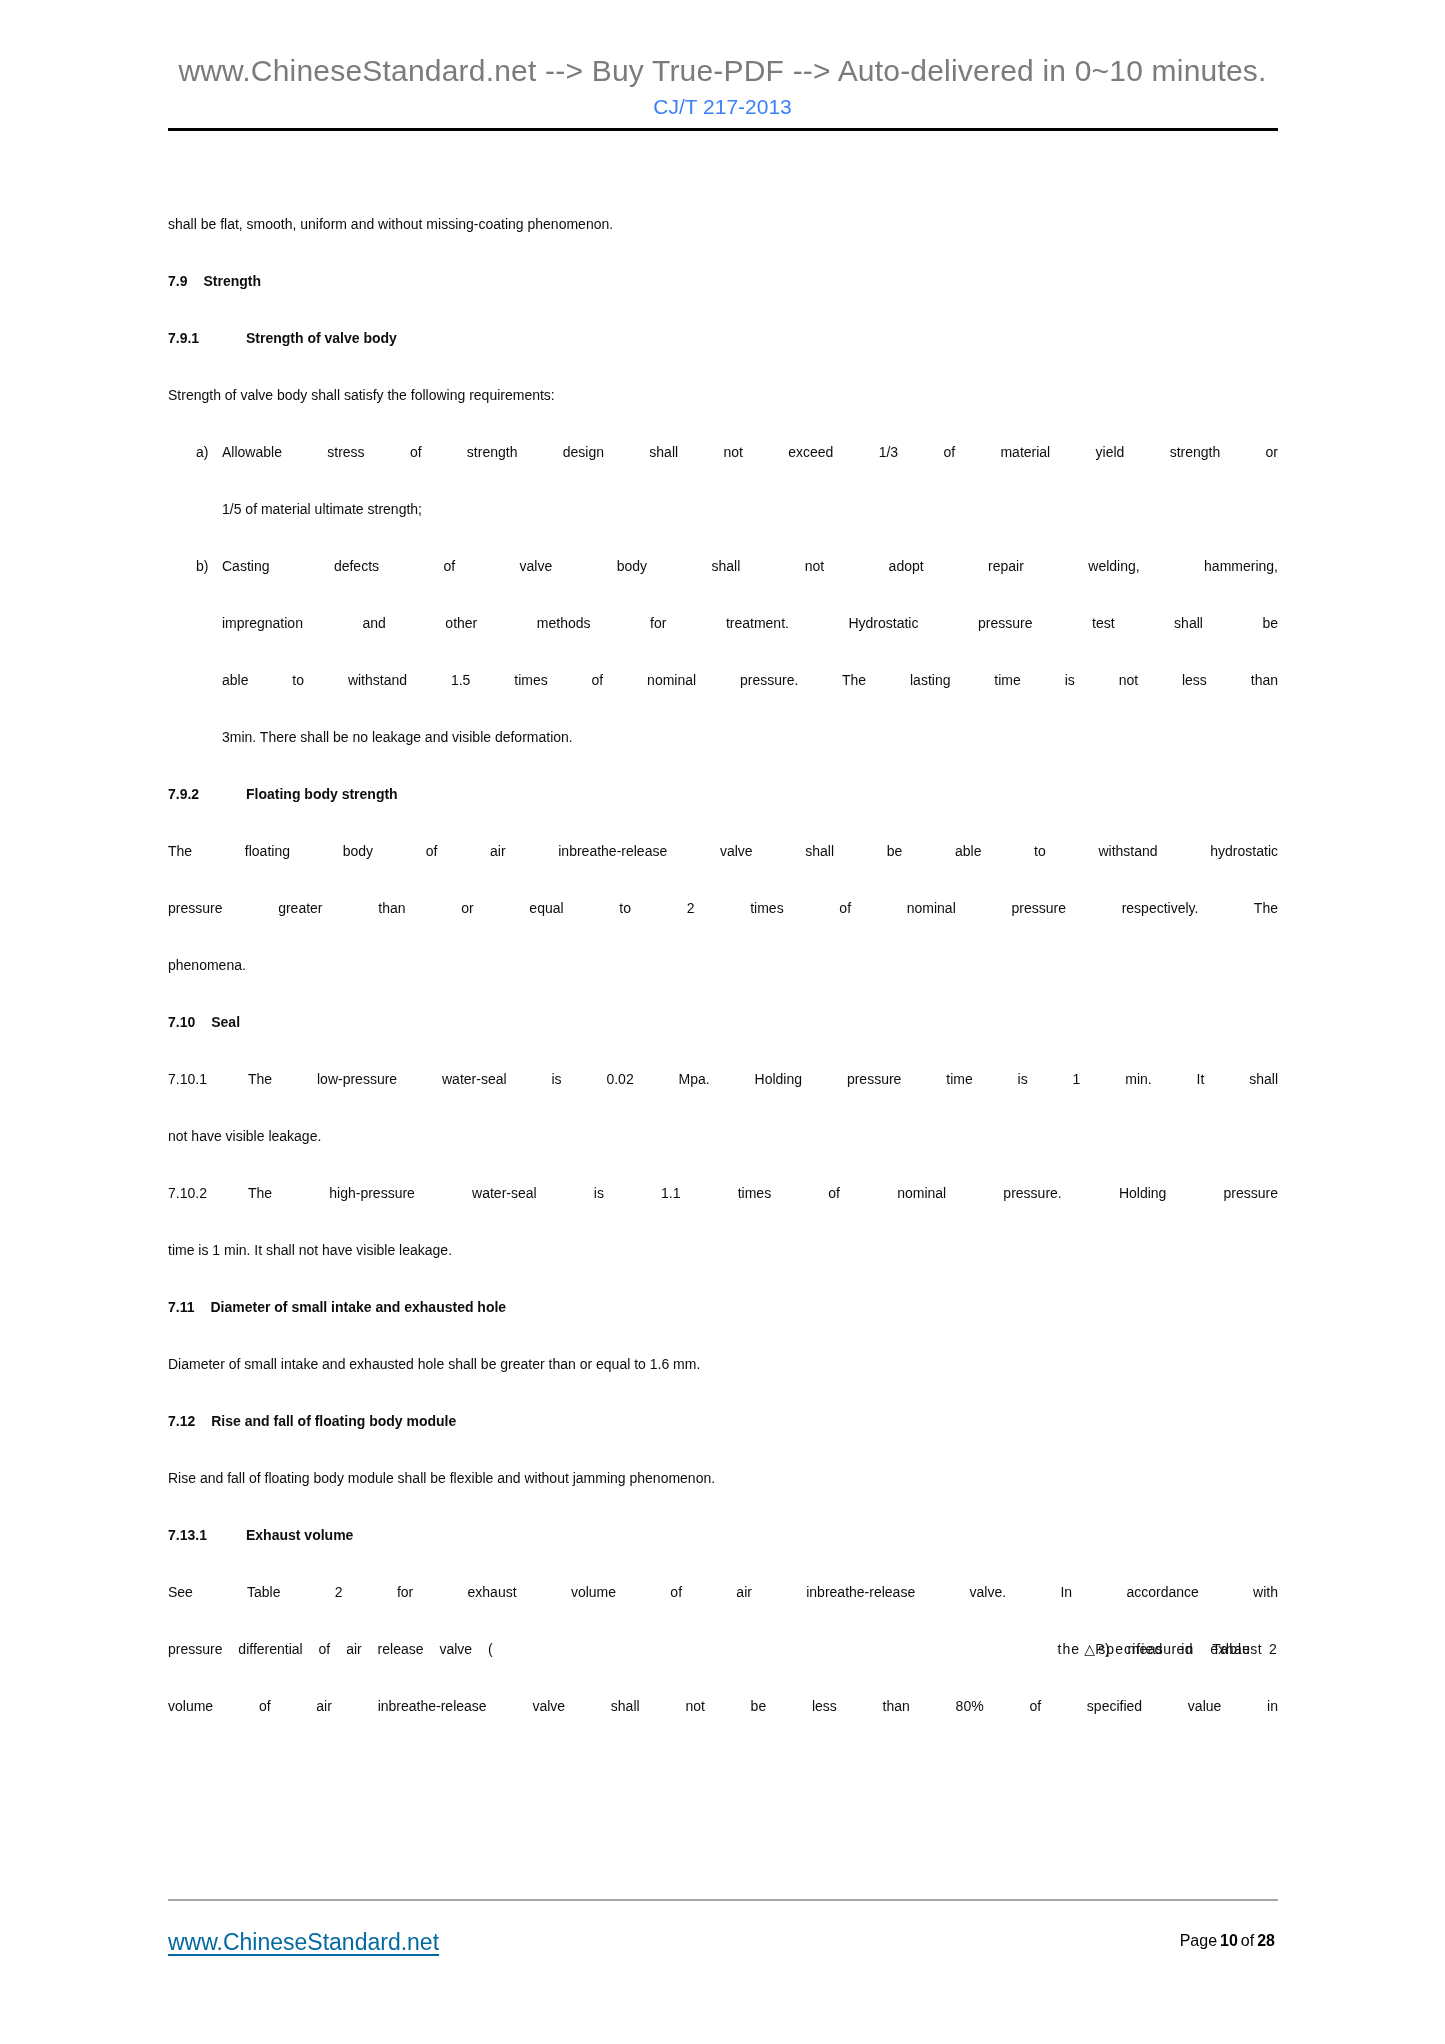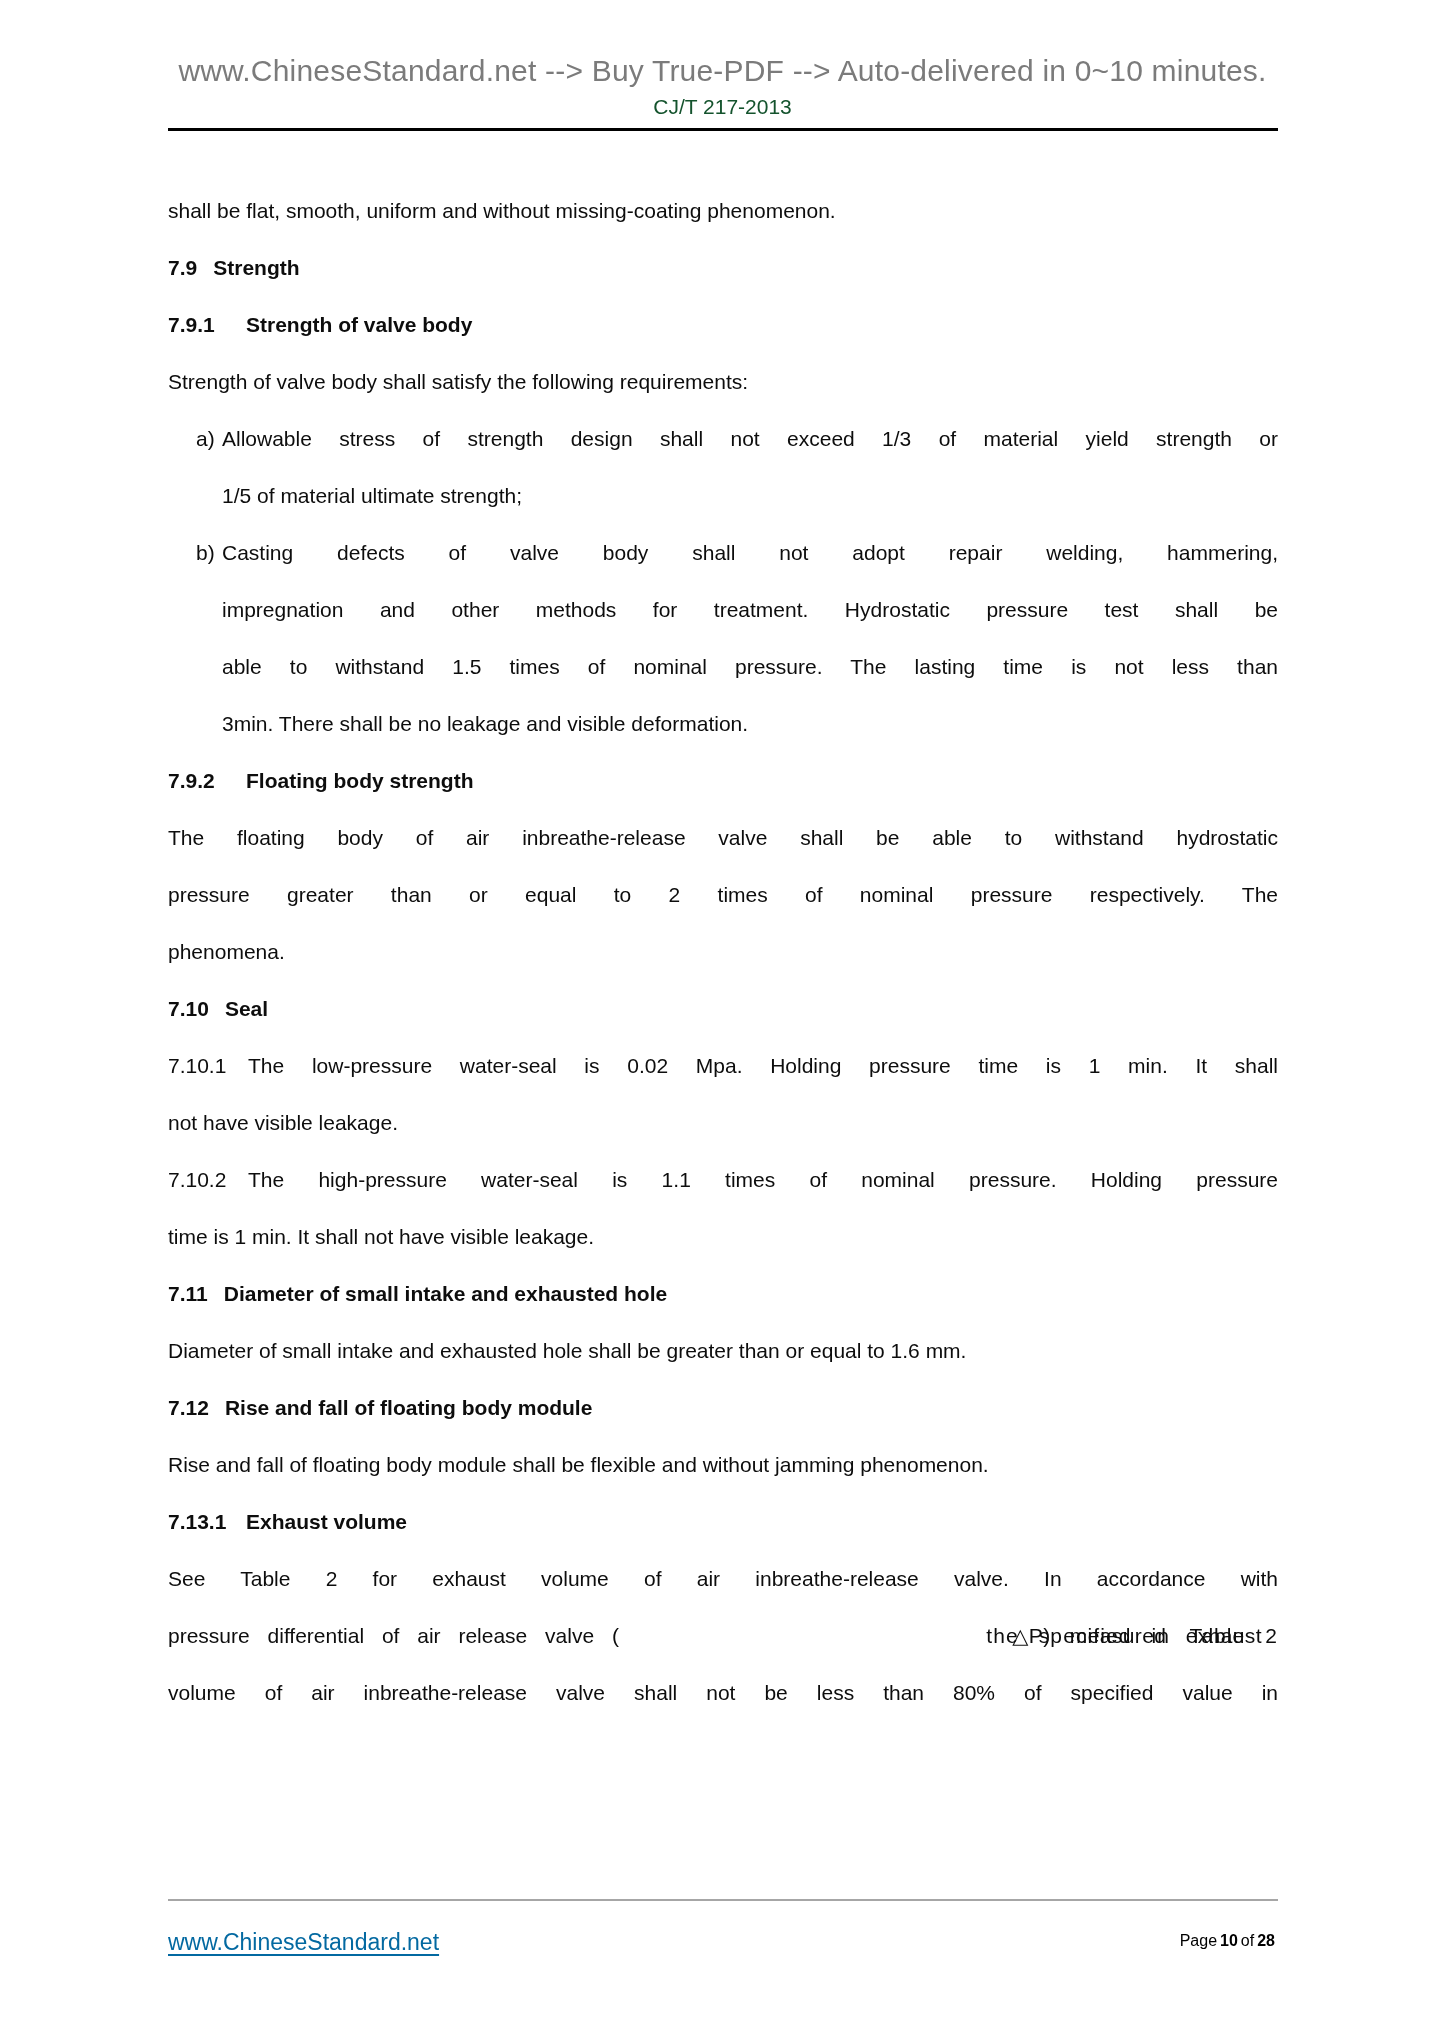--- a/index.html
+++ b/index.html
@@ -8,29 +8,29 @@
     font-family:"Liberation Sans","DejaVu Sans",sans-serif;color:#111;
     overflow:hidden;
   }
   
   .promo{
     position:absolute;top:54px;left:0;width:100%;text-align:center;
     font-size:30px;color:#7b7b7b;letter-spacing:0.2px;white-space:nowrap;
   }
   .std-code{
     position:absolute;top:95px;left:0;width:100%;text-align:center;
-    font-size:21px;color:#14532d;
+    font-size:21px;color:#3b82f6;
   }
   .hrule{
     position:absolute;top:128px;left:168px;width:1110px;height:3px;background:#000;
   }
   
   .doc{
-    position:absolute;left:168px;top:182px;width:1110px;
-    font-size:21px;color:#0d0d0d;
+    position:absolute;left:168px;top:196px;width:1110px;
+    font-size:14px;color:#0d0d0d;
   }
   .line{
     position:relative;height:57px;line-height:57px;white-space:pre-wrap;
   }
   .line.just{
     white-space:normal;text-align:justify;text-align-last:justify;
     -moz-text-align-last:justify;
   }
   .line.h,.line.h2{font-weight:bold;}
   .line.h .num{display:inline-block;margin-right:16px;}

